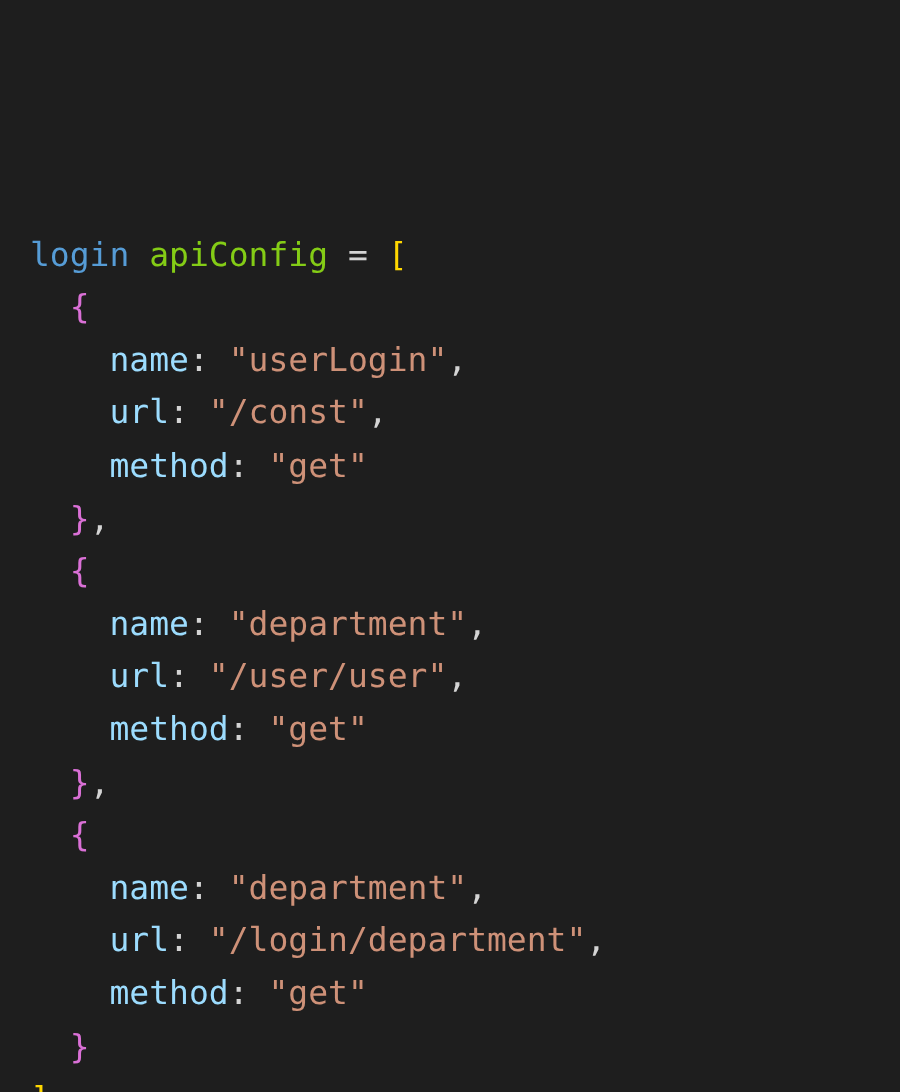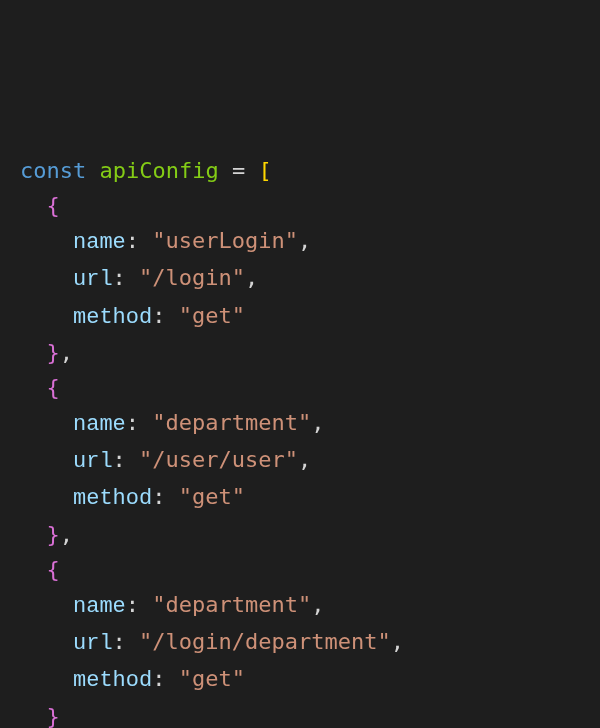--- a/index.html
+++ b/index.html
@@ -13,33 +13,33 @@
       width: 600px;
       height: 728px;
       box-sizing: border-box;
       white-space: pre;
     }
     .kw { color: #569cd6; }
     .var { color: #84cc16; }
     .op { color: #d4d4d4; }
     .bracket-yellow { color: #ffd700; }
     .bracket-pink { color: #da70d6; }
-    .prop { color: #9cdcfe; font-family: Liberation Mono, monospace; }
+    .prop { color: #9cdcfe; }
     .str { color: #ce9178; }
     .punct { color: #d4d4d4; }
   </style>
 </head>
 <body>
 
 
 
-<div><span class="kw">const</span> <span class="var">apiConfig</span> <span class="op">=</span> <span class="bracket-yellow">[</span>
+<div><span class="kw">login</span> <span class="var">apiConfig</span> <span class="op">=</span> <span class="bracket-yellow">[</span>
   <span class="bracket-pink">{</span>
     <span class="prop">name</span><span class="punct">:</span> <span class="str"><span>"</span><span>userLogin</span><span>"</span></span><span class="punct">,</span>
-    <span class="prop">url</span><span class="punct">:</span> <span class="str"><span>"</span><span>/login</span><span>"</span></span><span class="punct">,</span>
+    <span class="prop">url</span><span class="punct">:</span> <span class="str"><span>"</span><span>/const</span><span>"</span></span><span class="punct">,</span>
     <span class="prop">method</span><span class="punct">:</span> <span class="str"><span>"</span><span>get</span><span>"</span></span>
   <span class="bracket-pink">}</span><span class="punct">,</span>
   <span class="bracket-pink">{</span>
     <span class="prop">name</span><span class="punct">:</span> <span class="str"><span>"</span><span>department</span><span>"</span></span><span class="punct">,</span>
     <span class="prop">url</span><span class="punct">:</span> <span class="str"><span>"</span><span>/user/user</span><span>"</span></span><span class="punct">,</span>
     <span class="prop">method</span><span class="punct">:</span> <span class="str"><span>"</span><span>get</span><span>"</span></span>
   <span class="bracket-pink">}</span><span class="punct">,</span>
   <span class="bracket-pink">{</span>
     <span class="prop">name</span><span class="punct">:</span> <span class="str"><span>"</span><span>department</span><span>"</span></span><span class="punct">,</span>
     <span class="prop">url</span><span class="punct">:</span> <span class="str"><span>"</span><span>/login/department</span><span>"</span></span><span class="punct">,</span>

